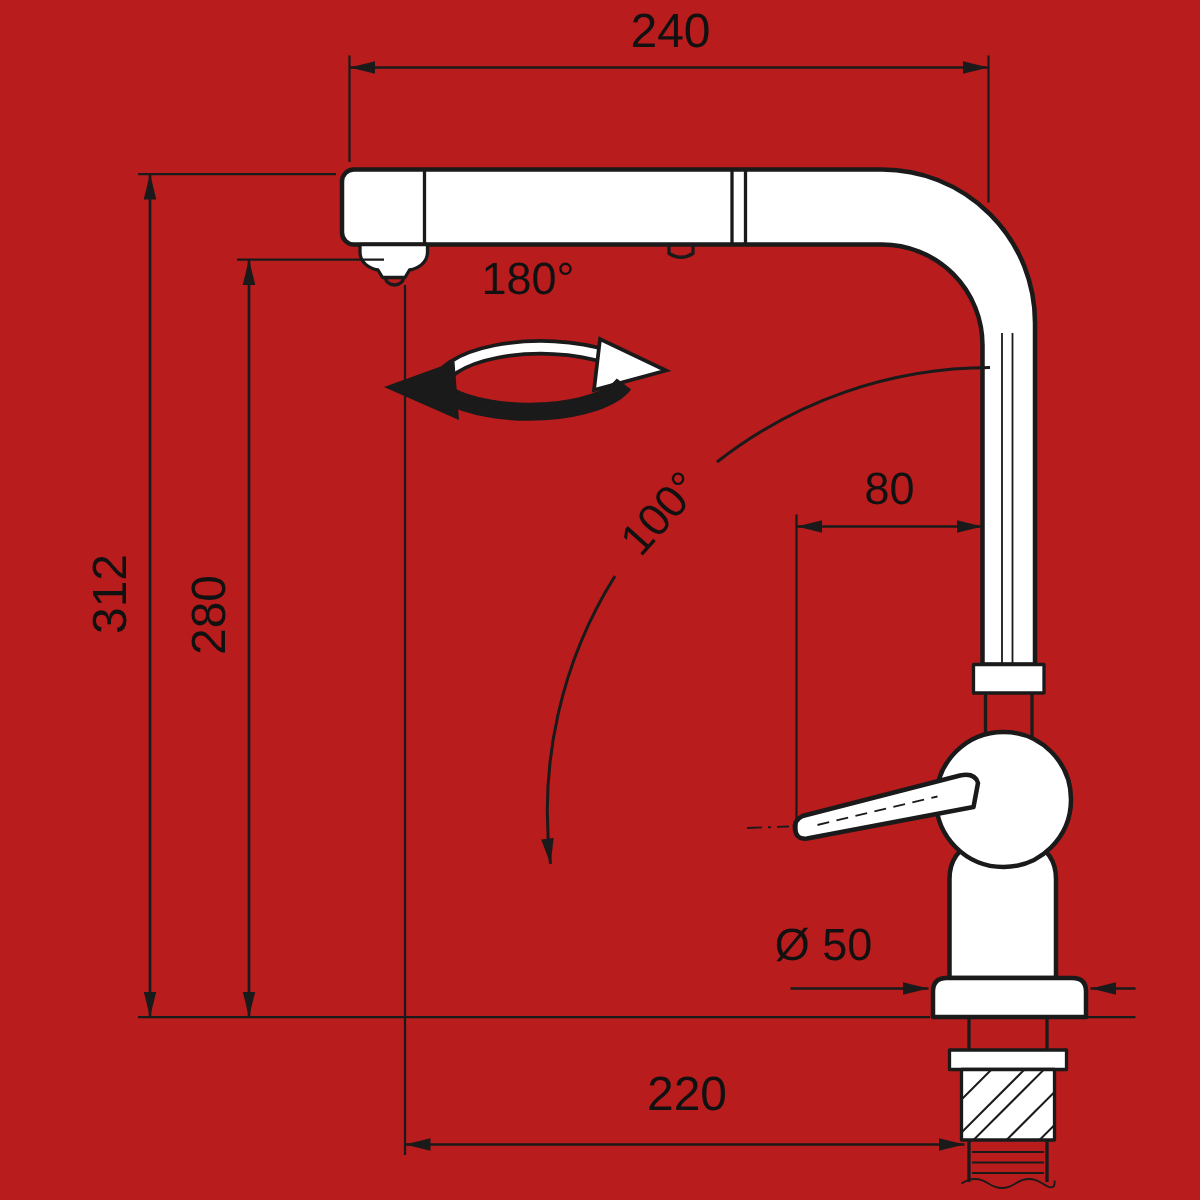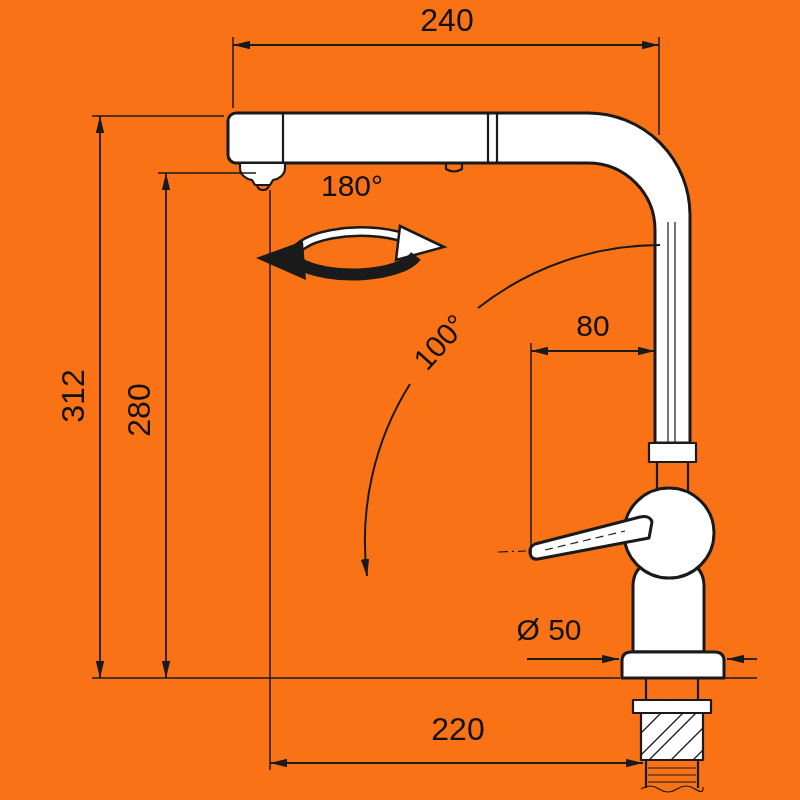--- a/index.html
+++ b/index.html
@@ -1,16 +1,16 @@
 <!DOCTYPE html>
 <html><head>
 <meta charset="utf-8">
 <style>
   html,body{margin:0;padding:0;background:#ffffff;}
-  .canvas{width:800px;height:800px;background:#f97316;position:relative;overflow:hidden;text-decoration:underline;}
+  .canvas{width:800px;height:800px;background:#b91c1c;position:relative;overflow:hidden;text-decoration:underline;}
   svg{display:block;}
   .outline{fill:#ffffff;stroke:#1a1a1a;stroke-width:3;stroke-linejoin:round;}
   .detail{fill:#ffffff;stroke:#1a1a1a;stroke-width:2.2;stroke-linejoin:round;}
   .open{fill:none;stroke:#1a1a1a;stroke-width:2.2;stroke-linejoin:round;}
   .thin{fill:none;stroke:#1a1a1a;stroke-width:1.2;}
   .dim{stroke:#1a1a1a;stroke-width:1.8;fill:none;}
   .ext{stroke:#1a1a1a;stroke-width:1.5;fill:none;}
   .arcdim{stroke:#1a1a1a;stroke-width:2;fill:none;}
   .lbl{font-family:"Liberation Sans",sans-serif;font-size:30px;fill:#111111;}
   .lblbig{font-family:"Liberation Sans",sans-serif;font-size:32px;fill:#111111;}

